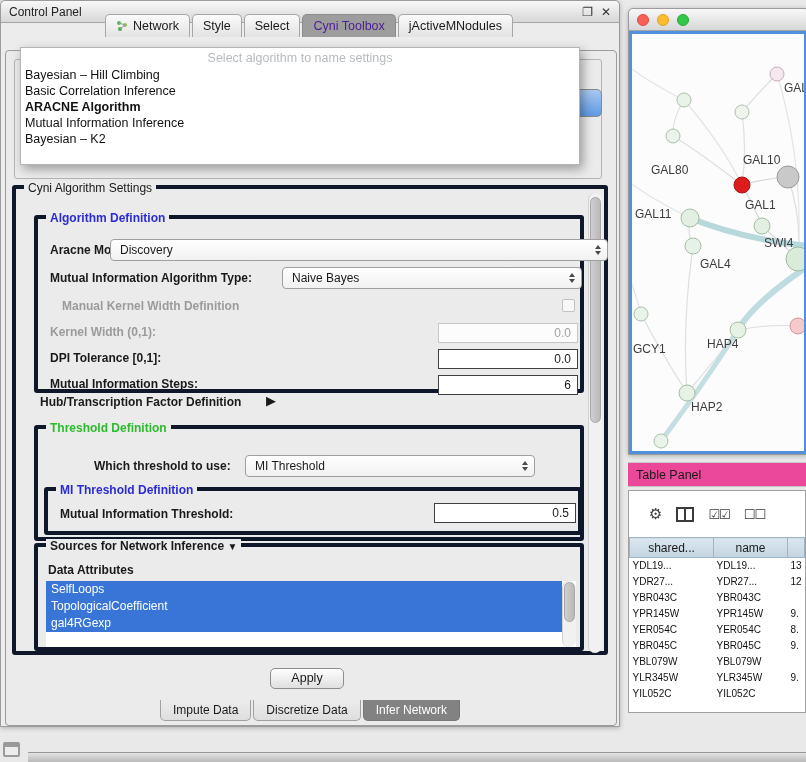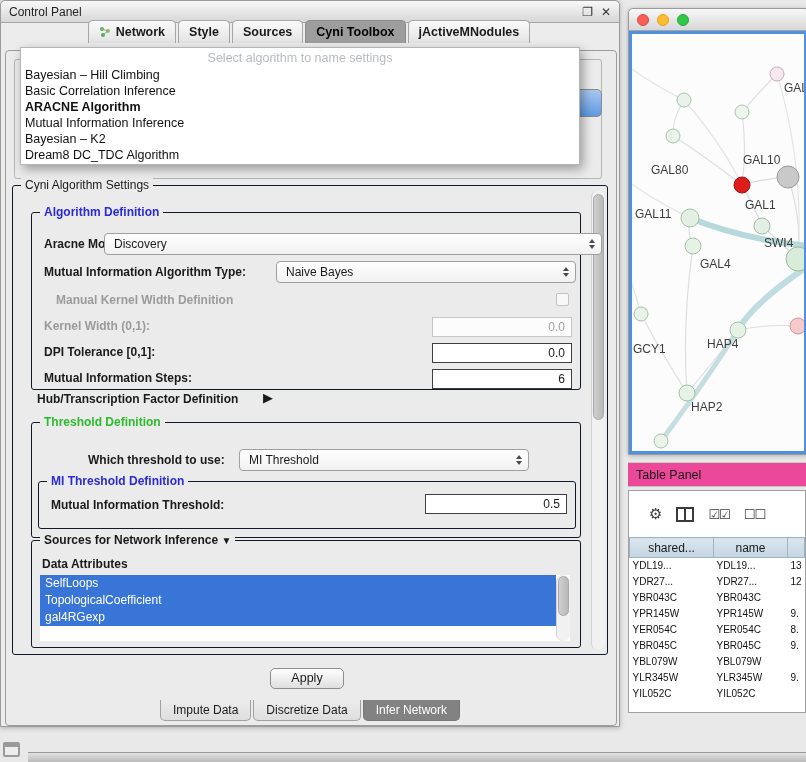--- a/index.html
+++ b/index.html
@@ -5,26 +5,26 @@
   * { margin:0; padding:0; box-sizing:border-box; }
   html,body { width:806px; height:762px; overflow:hidden; }
   body { font-family:"Liberation Sans","DejaVu Sans",sans-serif; background:#e9e9e9; position:relative; font-size:12px; color:#1a1a1a; }
 
   .window { position:absolute; background:#ececec; border:1px solid #9b9b9b; border-radius:5px 5px 0 0; box-shadow:0 1px 5px rgba(0,0,0,.25); }
   .titlebar { height:22px; background:linear-gradient(#f8f8f8,#d7d7d7); border-bottom:1px solid #a5a5a5; border-radius:5px 5px 0 0; display:flex; align-items:center; padding:0 8px; font-size:12px; color:#222; }
   .titlebar .win-btns { margin-left:auto; display:flex; gap:8px; color:#333; font-size:12px; }
 
   
   #control-panel { left:0; top:8; width:620px; height:727px; }
-  #cp-tabs { position:absolute; top:19px; left:0; right:0; display:flex; justify-content:center; z-index:2;font-weight:bold; }
+  #cp-tabs { position:absolute; top:13px; left:0; right:0; display:flex; justify-content:center; z-index:2; }
   .tab { padding:4px 10px 4px; font-size:12.5px; border:1px solid #a6a6a6; border-bottom:none; border-radius:5px 5px 0 0; background:linear-gradient(#fafafa,#e3e3e3); margin-right:2px; display:flex; gap:5px; align-items:center; color:#1a1a1a; height:23px; }
-  .tab.selected { background:#9d9d9d; color:#000000; border-color:#8c8c8c; }
+  .tab.selected { background:#9d9d9d; color:#4c1d95; border-color:#8c8c8c; }
   #cp-content { position:absolute; top:49px; left:4px; width:612px; height:676px; background:#ebebeb; border:1px solid #9c9c9c; border-radius:4px; }
 
-  .group { position:absolute; border:1px solid #0f172a; border-radius:3px; }
+  .group { position:absolute; border:4px solid #0f172a; border-radius:3px; }
   .group > .legend { position:absolute; top:-8px; left:8px; background:#ebebeb; padding:0 4px; font-size:12px; white-space:nowrap; }
   .legend.blue { color:#2b2bd4; font-weight:bold; }
   .legend.green { color:#2dbb2d; font-weight:bold; }
 
   .lbl { position:absolute; font-size:12px; font-weight:bold; color:#1a1a1a; white-space:nowrap; }
   .lbl.disabled { color:#9b9b9b; }
 
   .combo { position:absolute; height:22px; background:linear-gradient(#ffffff,#f1f1f1); border:1px solid #9f9f9f; border-radius:4px; display:flex; align-items:center; font-size:12px; padding-left:9px; }
   .combo .arrows { margin-left:auto; display:flex; flex-direction:column; align-items:center; gap:2px; padding-right:6px; }
   .tri-up { width:0; height:0; border-left:3.5px solid transparent; border-right:3.5px solid transparent; border-bottom:4px solid #4a4a4a; }
@@ -94,21 +94,21 @@
           <circle cx="4" cy="9" r="2" fill="#4caf50"></circle>
           <line x1="3" y1="3" x2="9" y2="5" stroke="#999" stroke-width="1"></line>
           <line x1="4" y1="9" x2="9" y2="5" stroke="#999" stroke-width="1"></line>
         </svg>
       <span>Network</span>
     </div>
     <div class="tab">
         <span>Style</span>
       </div>
     <div class="tab">
-        <span>Sources</span>
+        <span>Select</span>
       </div>
     <div class="tab selected">
         <span>Cyni Toolbox</span>
       </div>
     <div class="tab">
         <span>jActiveMNodules</span>
       </div>
   </div>
 
   <div id="cp-content">
@@ -116,21 +116,20 @@
     <div id="hidden-group"></div>
     <div id="hidden-combo"></div>
 
     <div id="algo-popup">
       <div class="hint">Select algorithm to name settings</div>
       <div class="algo-item">Bayesian – Hill Climbing</div>
       <div class="algo-item">Basic Correlation Inference</div>
       <div class="algo-item selected">ARACNE Algorithm</div>
       <div class="algo-item">Mutual Information Inference</div>
       <div class="algo-item">Bayesian – K2</div>
-      <div class="algo-item">Dream8 DC_TDC Algorithm</div>
     </div>
 
     <div class="group" style="left:6px; top:134px; width:596px; height:470px;">
       <span class="legend">Cyni Algorithm Settings</span>
 
       <div class="vscroll" style="right:2px; top:4px; height:460px;">
         <div class="thumb" style="top:4px; height:226px;"></div>
       </div>
 
       <div class="group" style="left:18px; top:26px; width:550px; height:178px;">

